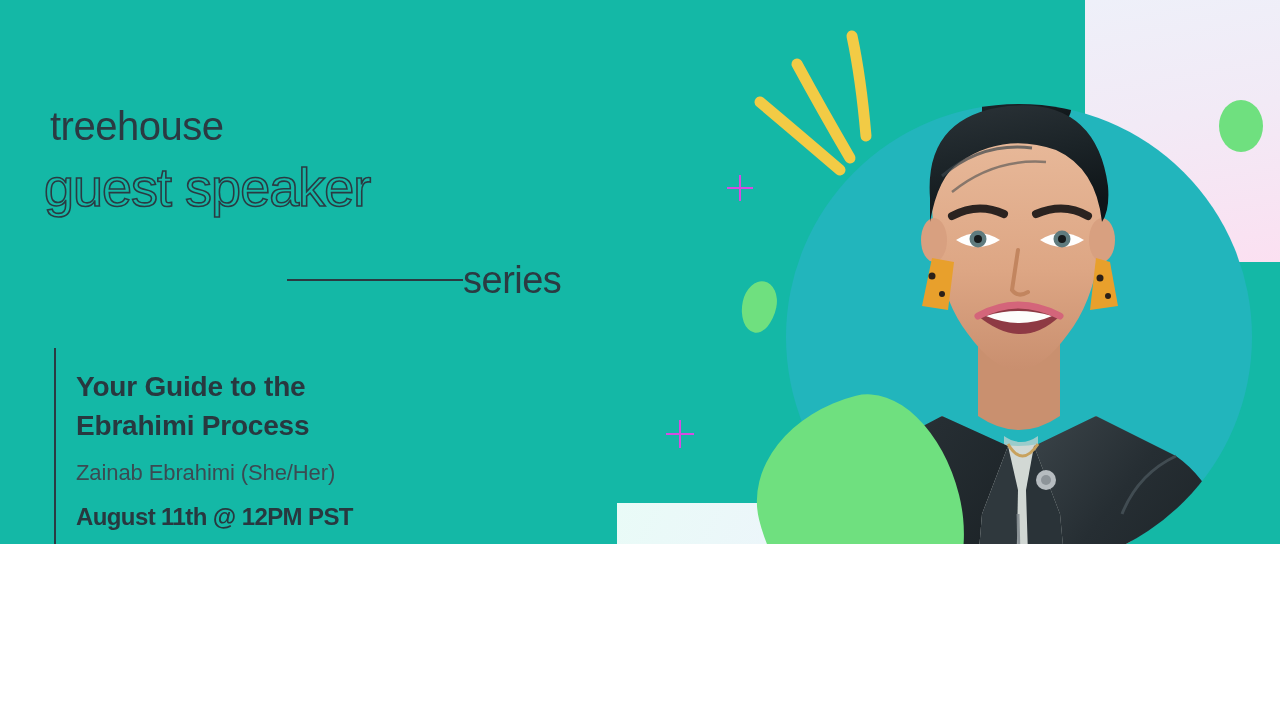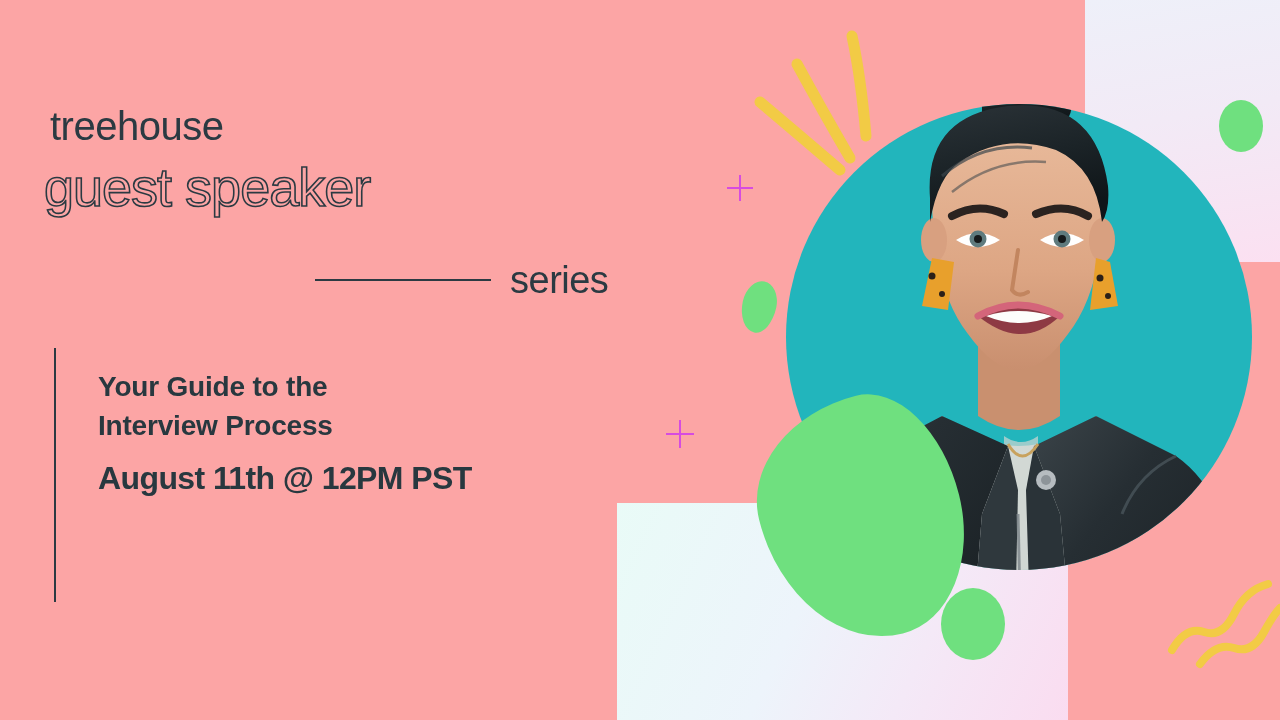--- a/index.html
+++ b/index.html
@@ -5,22 +5,22 @@
 <style>
   * { margin:0; padding:0; box-sizing:border-box; }
   html, body {
     width:1280px; height:720px;
     background:#ffffff;
     font-family:"Liberation Sans", sans-serif;
     overflow:hidden;
   }
   #stage {
     position:relative;
-    width:1280px; height:720px;
-    background:#fca5a5;
+    width:1280px; height:544px;
+    background:#14b8a6;
     overflow:hidden;
   }
 
   
   .panel-tr {
     position:absolute;
     left:1085px; top:0;
     width:195px; height:262px;
     background:linear-gradient(170deg,#eef0f9 0%, #f2eaf6 45%, #fbe0f1 100%);
   }
@@ -123,25 +123,25 @@
     font-size:54px;
     font-weight:400;
     letter-spacing:-1px;
     line-height:1;
     color:transparent;
     -webkit-text-stroke:1.6px #2b3a42;
     white-space:nowrap;
   }
   .series-row {
     position:absolute;
-    left:315px; top:258px;
+    left:287px; top:258px;
     width:320px; height:44px;
     display:flex;
     align-items:center;
-    gap:19px;
+    gap:0;
   }
   .series-rule {
     flex:0 0 176px;
     height:1.5px;
     background:#2b3a42;
   }
   .series-word {
     font-size:38px;
     font-weight:400;
     letter-spacing:-0.5px;
@@ -149,40 +149,40 @@
     line-height:1;
   }
 
   .rule-vertical {
     position:absolute;
     left:54px; top:348px;
     width:1.5px; height:254px;
     background:#2b3a42;
   }
 
-  .talk-block { position:absolute; left:98px; top:368px; width:520px; }
+  .talk-block { position:absolute; left:76px; top:368px; width:520px; }
   .talk-title {
     font-size:28px;
     font-weight:700;
     line-height:1.38;
     color:#28383f;
     letter-spacing:-0.2px;
   }
   .speaker-line {
     font-size:22px;
     font-weight:400;
     line-height:1.42;
     color:#3b4a52;
     letter-spacing:-0.1px;
     margin-top:12px;
   }
   .speaker-line.second { margin-top:0; }
   .datetime {
     margin-top:16px;
-    font-size:32px;
+    font-size:24px;
     font-weight:700;
     color:#28383f;
     letter-spacing:-0.6px;
     line-height:1.1;
     white-space:nowrap;
   }
 </style>
 </head>
 <body>
 
@@ -307,17 +307,18 @@
 
   <div class="series-row">
     <span class="series-rule"></span>
     <span class="series-word">series</span>
   </div>
 
   <div class="rule-vertical"></div>
 
   <div class="talk-block">
     <div class="talk-title">Your Guide to the</div>
-    <div class="talk-title">Interview Process</div>
+    <div class="talk-title">Ebrahimi Process</div>
+    <div class="speaker-line">Zainab Ebrahimi (She/Her)</div>
     <div class="datetime">August 11th @ 12PM PST</div>
   </div>
 
 </div>
 
 </body></html>

